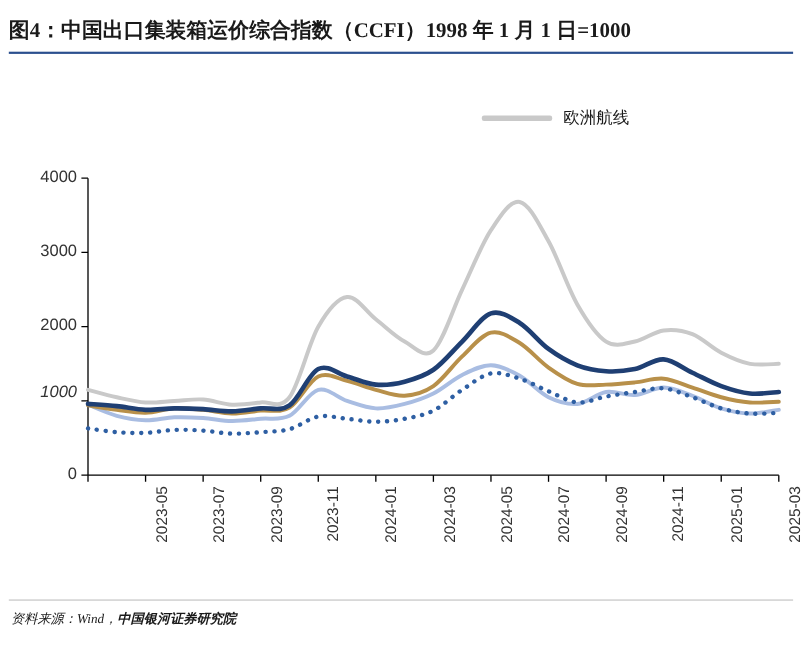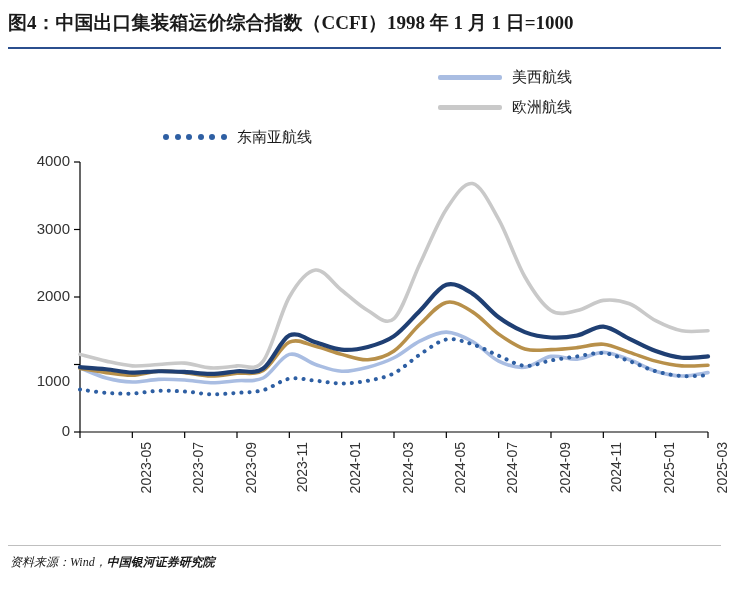--- a/index.html
+++ b/index.html
@@ -20,21 +20,21 @@
     box-sizing: border-box;
   }
   .title-bar {
     position: absolute;
     left: 8px;
     top: 10px;
     width: 713px;
     height: 36px;
     box-sizing: border-box;
     display: flex;
-    align-items: flex-start;
+    align-items: center;
   }
   .title-text {
     font-family: "Liberation Serif", serif;
     font-size: 19px;
     font-weight: bold;
     color: #1a1a1a;
     white-space: nowrap;
     letter-spacing: 0px;
   }
   .title-rule {
@@ -147,38 +147,23 @@
 <div id="root">
 
   <div class="title-bar">
     <div class="title-text">图4：中国出口集装箱运价综合指数（CCFI）1998 年 1 月 1 日=1000</div>
   </div>
   <div class="title-rule"></div>
 
   <div class="chart-wrap">
 
     <div class="legend">
-      <div class="legend-item" style="left:430px; top:6px;">
-        <span class="legend-swatch" style="background:#a9bde2;"></span>
-        <span class="legend-label">美西航线</span>
-      </div>
       <div class="legend-item" style="left:430px; top:36px;">
         <span class="legend-swatch" style="background:#c9c9c9;"></span>
         <span class="legend-label">欧洲航线</span>
-      </div>
-      <div class="legend-item" style="left:155px; top:66px;">
-        <span class="legend-swatch dotted">
-          <i></i>
-            <i></i>
-            <i></i>
-            <i></i>
-            <i></i>
-            <i></i>
-        </span>
-        <span class="legend-label">东南亚航线</span>
       </div>
     </div>
 
     <svg class="plot" id="plot-svg" viewBox="0 0 713 488" aria-hidden="true">
         <line x1="72" y1="110" x2="72" y2="380" stroke="#000000" stroke-width="1.2"></line>
         <line x1="72" y1="380" x2="700" y2="380" stroke="#000000" stroke-width="1.2"></line>
         <line x1="66" y1="380" x2="72" y2="380" stroke="#000000" stroke-width="1.2"></line>
         <line x1="66" y1="312.5" x2="72" y2="312.5" stroke="#000000" stroke-width="1.2"></line>
         <line x1="66" y1="245" x2="72" y2="245" stroke="#000000" stroke-width="1.2"></line>
         <line x1="66" y1="177.5" x2="72" y2="177.5" stroke="#000000" stroke-width="1.2"></line>
@@ -198,21 +183,21 @@
         <line x1="700" y1="380" x2="700" y2="386" stroke="#000000" stroke-width="1.2"></line>
         <path d="M 72.00 302.38 C 76.36 303.50, 89.44 307.21, 98.17 309.13 C 106.89 311.04, 115.61 313.29, 124.33 313.85 C 133.06 314.41, 141.78 312.95, 150.50 312.50 C 159.22 312.05, 167.94 310.59, 176.67 311.15 C 185.39 311.71, 194.11 315.43, 202.83 315.88 C 211.56 316.32, 220.28 314.98, 229.00 313.85 C 237.72 312.73, 246.44 320.60, 255.17 309.13 C 263.89 297.65, 272.61 260.19, 281.33 245.00 C 290.06 229.81, 298.78 219.13, 307.50 218.00 C 316.22 216.88, 324.94 231.50, 333.67 238.25 C 342.39 245.00, 351.11 253.78, 359.83 258.50 C 368.56 263.23, 377.28 274.48, 386.00 266.60 C 394.72 258.73, 403.44 229.47, 412.17 211.25 C 420.89 193.03, 429.61 170.53, 438.33 157.25 C 447.06 143.97, 455.78 129.91, 464.50 131.60 C 473.22 133.29, 481.94 151.85, 490.67 167.38 C 499.39 182.90, 508.11 209.56, 516.83 224.75 C 525.56 239.94, 534.28 252.88, 543.00 258.50 C 551.72 264.13, 560.44 260.19, 569.17 258.50 C 577.89 256.81, 586.61 249.50, 595.33 248.38 C 604.06 247.25, 612.78 248.38, 621.50 251.75 C 630.22 255.13, 638.94 264.13, 647.67 268.63 C 656.39 273.13, 665.11 277.06, 673.83 278.75 C 682.56 280.44, 695.64 278.75, 700.00 278.75" fill="none" stroke="#c9c9c9" stroke-width="3.6" stroke-linecap="round" stroke-linejoin="round"></path>
         <path d="M 72.00 315.88 C 76.36 317.56, 89.44 323.64, 98.17 326.00 C 106.89 328.36, 115.61 329.82, 124.33 330.05 C 133.06 330.28, 141.78 327.69, 150.50 327.35 C 159.22 327.01, 167.94 327.46, 176.67 328.02 C 185.39 328.59, 194.11 330.61, 202.83 330.73 C 211.56 330.84, 220.28 329.49, 229.00 328.70 C 237.72 327.91, 246.44 330.39, 255.17 326.00 C 263.89 321.61, 272.61 304.63, 281.33 302.38 C 290.06 300.13, 298.78 309.69, 307.50 312.50 C 316.22 315.31, 324.94 318.80, 333.67 319.25 C 342.39 319.70, 351.11 317.45, 359.83 315.20 C 368.56 312.95, 377.28 310.14, 386.00 305.75 C 394.72 301.36, 403.44 293.15, 412.17 288.88 C 420.89 284.60, 429.61 279.99, 438.33 280.10 C 447.06 280.21, 455.78 284.71, 464.50 289.55 C 473.22 294.39, 481.94 304.85, 490.67 309.13 C 499.39 313.40, 508.11 315.99, 516.83 315.20 C 525.56 314.41, 534.28 305.75, 543.00 304.40 C 551.72 303.05, 560.44 307.78, 569.17 307.10 C 577.89 306.43, 586.61 300.24, 595.33 300.35 C 604.06 300.46, 612.78 304.63, 621.50 307.77 C 630.22 310.92, 638.94 316.55, 647.67 319.25 C 656.39 321.95, 665.11 323.75, 673.83 323.98 C 682.56 324.20, 695.64 321.16, 700.00 320.60" fill="none" stroke="#a9bde2" stroke-width="3.6" stroke-linecap="round" stroke-linejoin="round"></path>
         <path d="M 72.00 316.55 C 76.36 317.23, 89.44 319.48, 98.17 320.60 C 106.89 321.73, 115.61 323.53, 124.33 323.30 C 133.06 323.07, 141.78 319.70, 150.50 319.25 C 159.22 318.80, 167.94 319.81, 176.67 320.60 C 185.39 321.39, 194.11 323.86, 202.83 323.98 C 211.56 324.09, 220.28 322.17, 229.00 321.27 C 237.72 320.38, 246.44 323.75, 255.17 318.57 C 263.89 313.40, 272.61 294.28, 281.33 290.23 C 290.06 286.18, 298.78 292.25, 307.50 294.27 C 316.22 296.30, 324.94 300.13, 333.67 302.38 C 342.39 304.63, 351.11 308.34, 359.83 307.77 C 368.56 307.21, 377.28 304.96, 386.00 299.00 C 394.72 293.04, 403.44 280.10, 412.17 272.00 C 420.89 263.90, 429.61 252.43, 438.33 250.40 C 447.06 248.38, 455.78 254.56, 464.50 259.85 C 473.22 265.14, 481.94 275.94, 490.67 282.13 C 499.39 288.31, 508.11 294.39, 516.83 296.98 C 525.56 299.56, 534.28 297.88, 543.00 297.65 C 551.72 297.42, 560.44 296.52, 569.17 295.63 C 577.89 294.73, 586.61 291.46, 595.33 292.25 C 604.06 293.04, 612.78 297.54, 621.50 300.35 C 630.22 303.16, 638.94 306.88, 647.67 309.13 C 656.39 311.38, 665.11 313.18, 673.83 313.85 C 682.56 314.53, 695.64 313.29, 700.00 313.18" fill="none" stroke="#b8904a" stroke-width="3.6" stroke-linecap="round" stroke-linejoin="round"></path>
         <path d="M 72.00 337.48 C 76.36 338.04, 89.44 340.18, 98.17 340.85 C 106.89 341.53, 115.61 341.86, 124.33 341.52 C 133.06 341.19, 141.78 339.16, 150.50 338.82 C 159.22 338.49, 167.94 338.94, 176.67 339.50 C 185.39 340.06, 194.11 341.97, 202.83 342.20 C 211.56 342.43, 220.28 341.53, 229.00 340.85 C 237.72 340.18, 246.44 340.51, 255.17 338.15 C 263.89 335.79, 272.61 328.25, 281.33 326.68 C 290.06 325.10, 298.78 327.91, 307.50 328.70 C 316.22 329.49, 324.94 331.40, 333.67 331.40 C 342.39 331.40, 351.11 330.39, 359.83 328.70 C 368.56 327.01, 377.28 325.66, 386.00 321.27 C 394.72 316.89, 403.44 308.00, 412.17 302.38 C 420.89 296.75, 429.61 289.21, 438.33 287.52 C 447.06 285.84, 455.78 289.55, 464.50 292.25 C 473.22 294.95, 481.94 300.13, 490.67 303.73 C 499.39 307.33, 508.11 313.06, 516.83 313.85 C 525.56 314.64, 534.28 310.02, 543.00 308.45 C 551.72 306.88, 560.44 305.64, 569.17 304.40 C 577.89 303.16, 586.61 300.24, 595.33 301.02 C 604.06 301.81, 612.78 306.09, 621.50 309.13 C 630.22 312.16, 638.94 316.77, 647.67 319.25 C 656.39 321.73, 665.11 323.30, 673.83 323.98 C 682.56 324.65, 695.64 323.41, 700.00 323.30" fill="none" stroke="#2e5fa3" stroke-width="4" stroke-linecap="round" stroke-linejoin="round" stroke-dasharray="0.1 8"></path>
         <path d="M 72.00 315.20 C 76.36 315.54, 89.44 316.33, 98.17 317.23 C 106.89 318.13, 115.61 320.26, 124.33 320.60 C 133.06 320.94, 141.78 319.36, 150.50 319.25 C 159.22 319.14, 167.94 319.48, 176.67 319.93 C 185.39 320.38, 194.11 322.06, 202.83 321.95 C 211.56 321.84, 220.28 320.15, 229.00 319.25 C 237.72 318.35, 246.44 322.51, 255.17 316.55 C 263.89 310.59, 272.61 287.86, 281.33 283.48 C 290.06 279.09, 298.78 287.86, 307.50 290.23 C 316.22 292.59, 324.94 296.86, 333.67 297.65 C 342.39 298.44, 351.11 297.20, 359.83 294.95 C 368.56 292.70, 377.28 290.22, 386.00 284.15 C 394.72 278.07, 403.44 267.05, 412.17 258.50 C 420.89 249.95, 429.61 235.66, 438.33 232.85 C 447.06 230.04, 455.78 236.22, 464.50 241.63 C 473.22 247.03, 481.94 258.84, 490.67 265.25 C 499.39 271.66, 508.11 276.73, 516.83 280.10 C 525.56 283.48, 534.28 284.94, 543.00 285.50 C 551.72 286.06, 560.44 285.28, 569.17 283.48 C 577.89 281.68, 586.61 274.14, 595.33 274.70 C 604.06 275.26, 612.78 282.80, 621.50 286.85 C 630.22 290.90, 638.94 295.85, 647.67 299.00 C 656.39 302.15, 665.11 304.85, 673.83 305.75 C 682.56 306.65, 695.64 304.63, 700.00 304.40" fill="none" stroke="#1f3f73" stroke-width="4.2" stroke-linecap="round" stroke-linejoin="round"></path>
       </svg>
 
     <div id="y-labels">
         <div class="y-tick-label" style="right: 651px; top: 370px;">0</div>
-        <div class="y-tick-label" style="right: 651px; top: 320px;">1000</div>
+        <div class="y-tick-label" style="right: 651px; top: 296px; font-style: italic;">1000</div>
         <div class="y-tick-label" style="right: 651px; top: 235px;">2000</div>
         <div class="y-tick-label" style="right: 651px; top: 167.5px;">3000</div>
         <div class="y-tick-label" style="right: 651px; top: 100px;">4000</div>
       </div>
     <div id="x-labels">
         <div class="x-tick-label" style="left: 79px; top: 390px;">2023-05</div>
         <div class="x-tick-label" style="left: 131.333px; top: 390px;">2023-07</div>
         <div class="x-tick-label" style="left: 183.667px; top: 390px;">2023-09</div>
         <div class="x-tick-label" style="left: 236px; top: 390px;">2023-11</div>
         <div class="x-tick-label" style="left: 288.333px; top: 390px;">2024-01</div>

